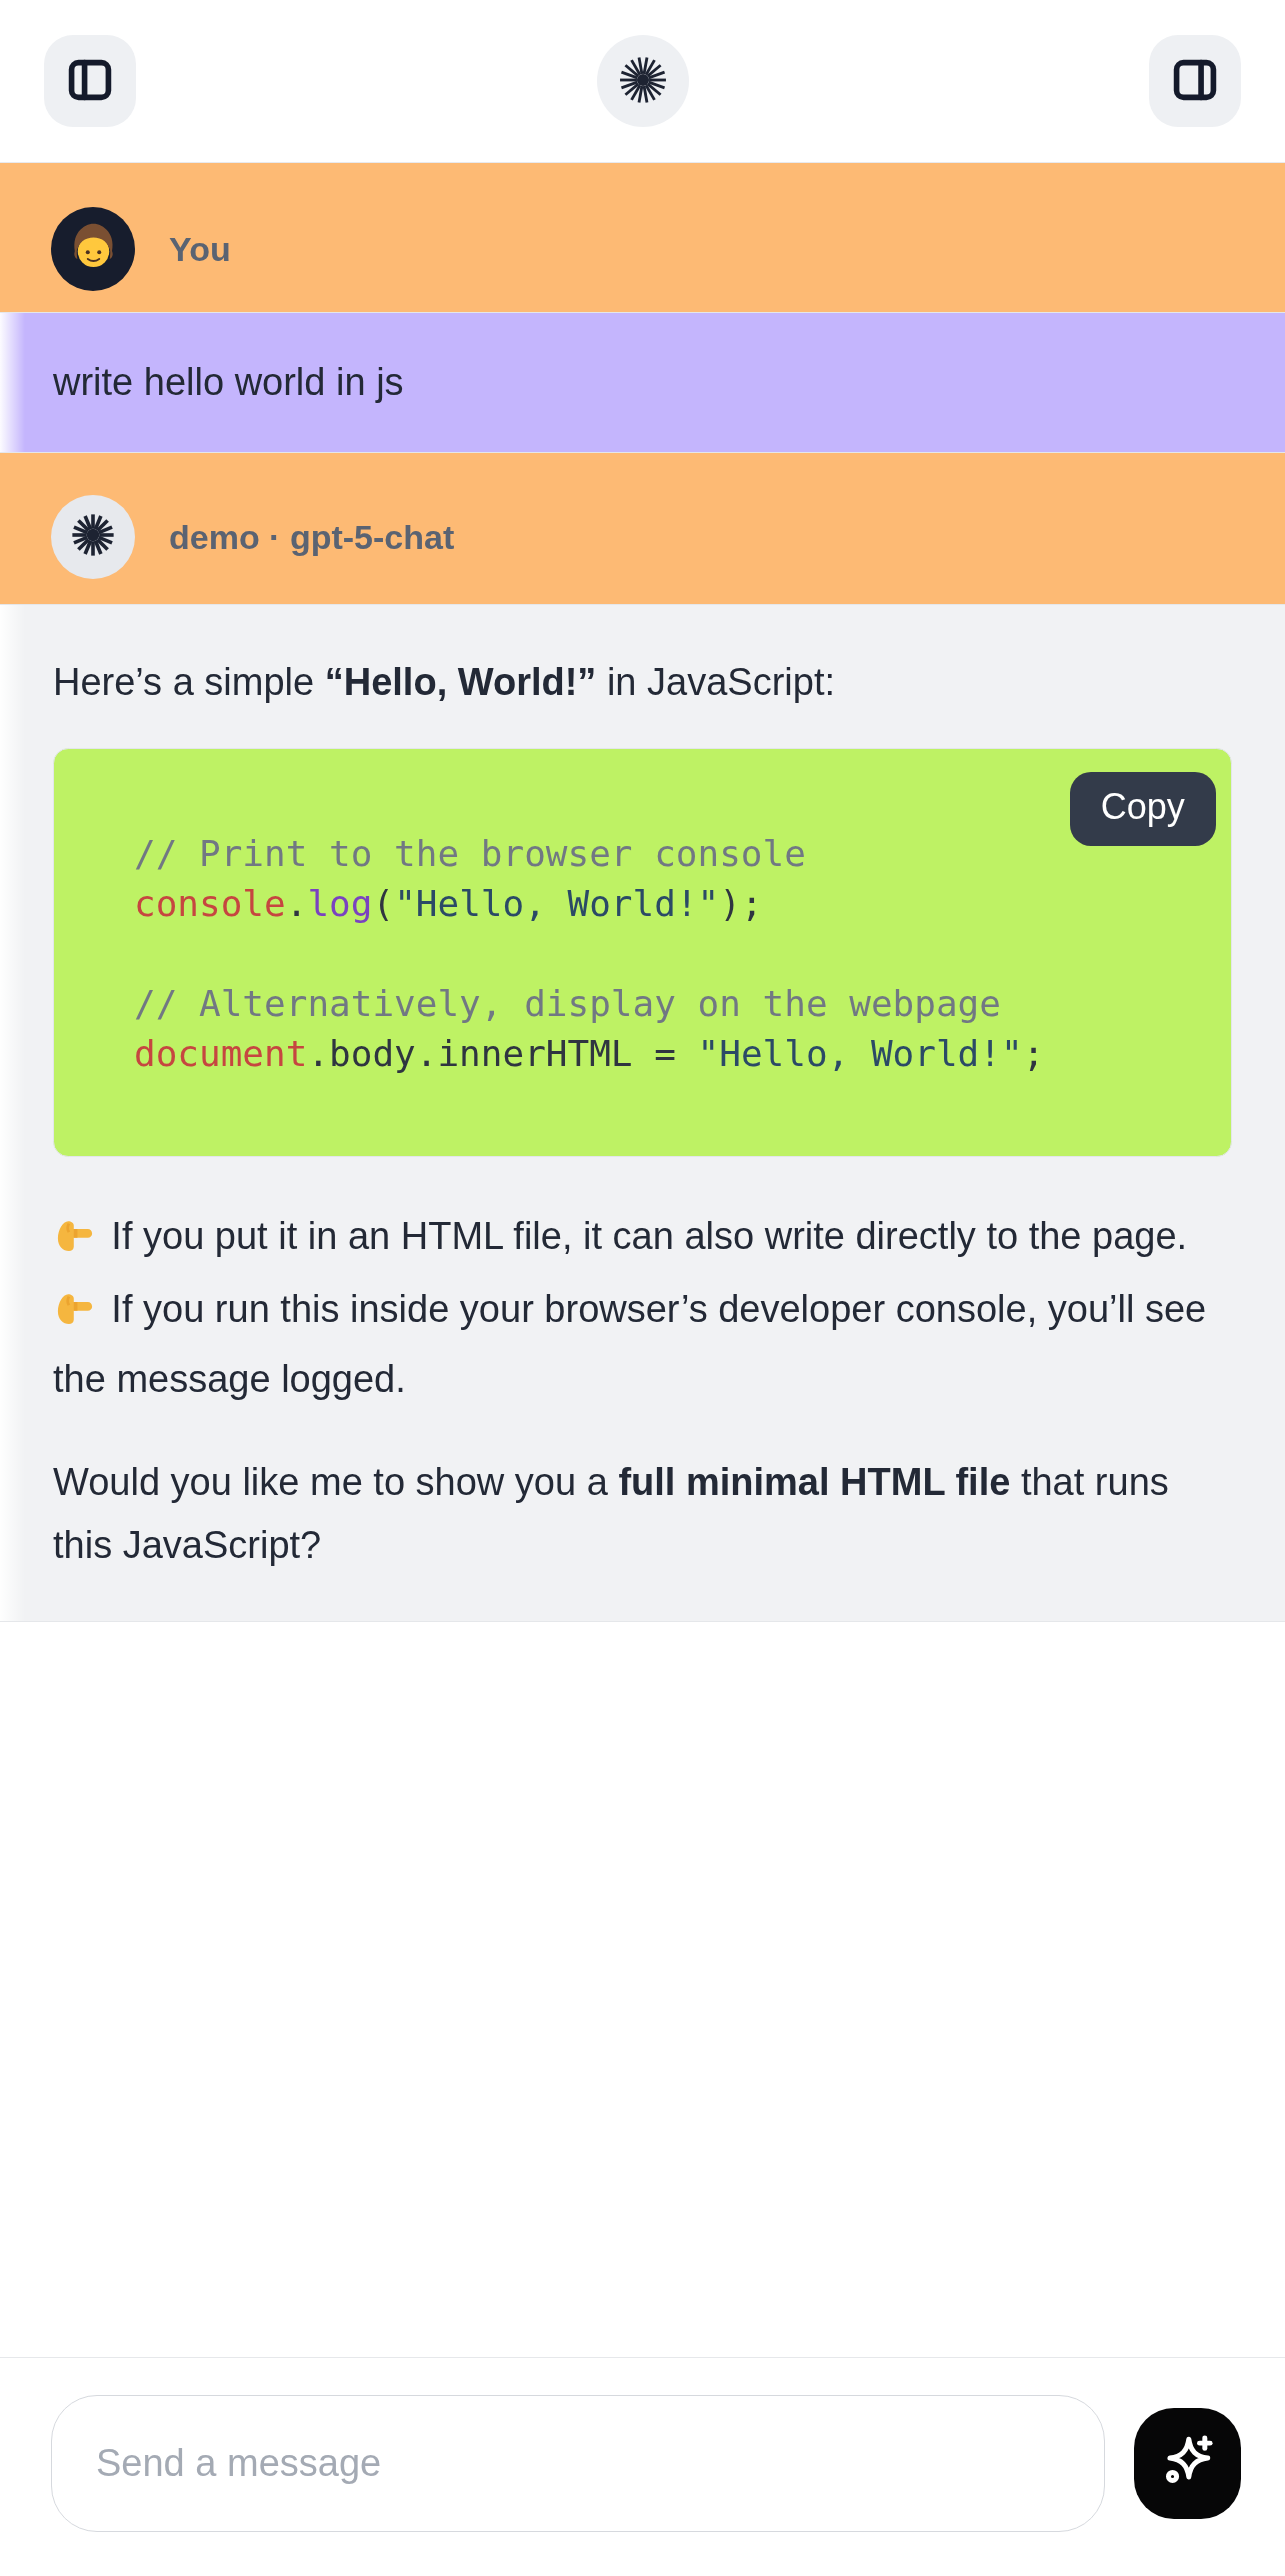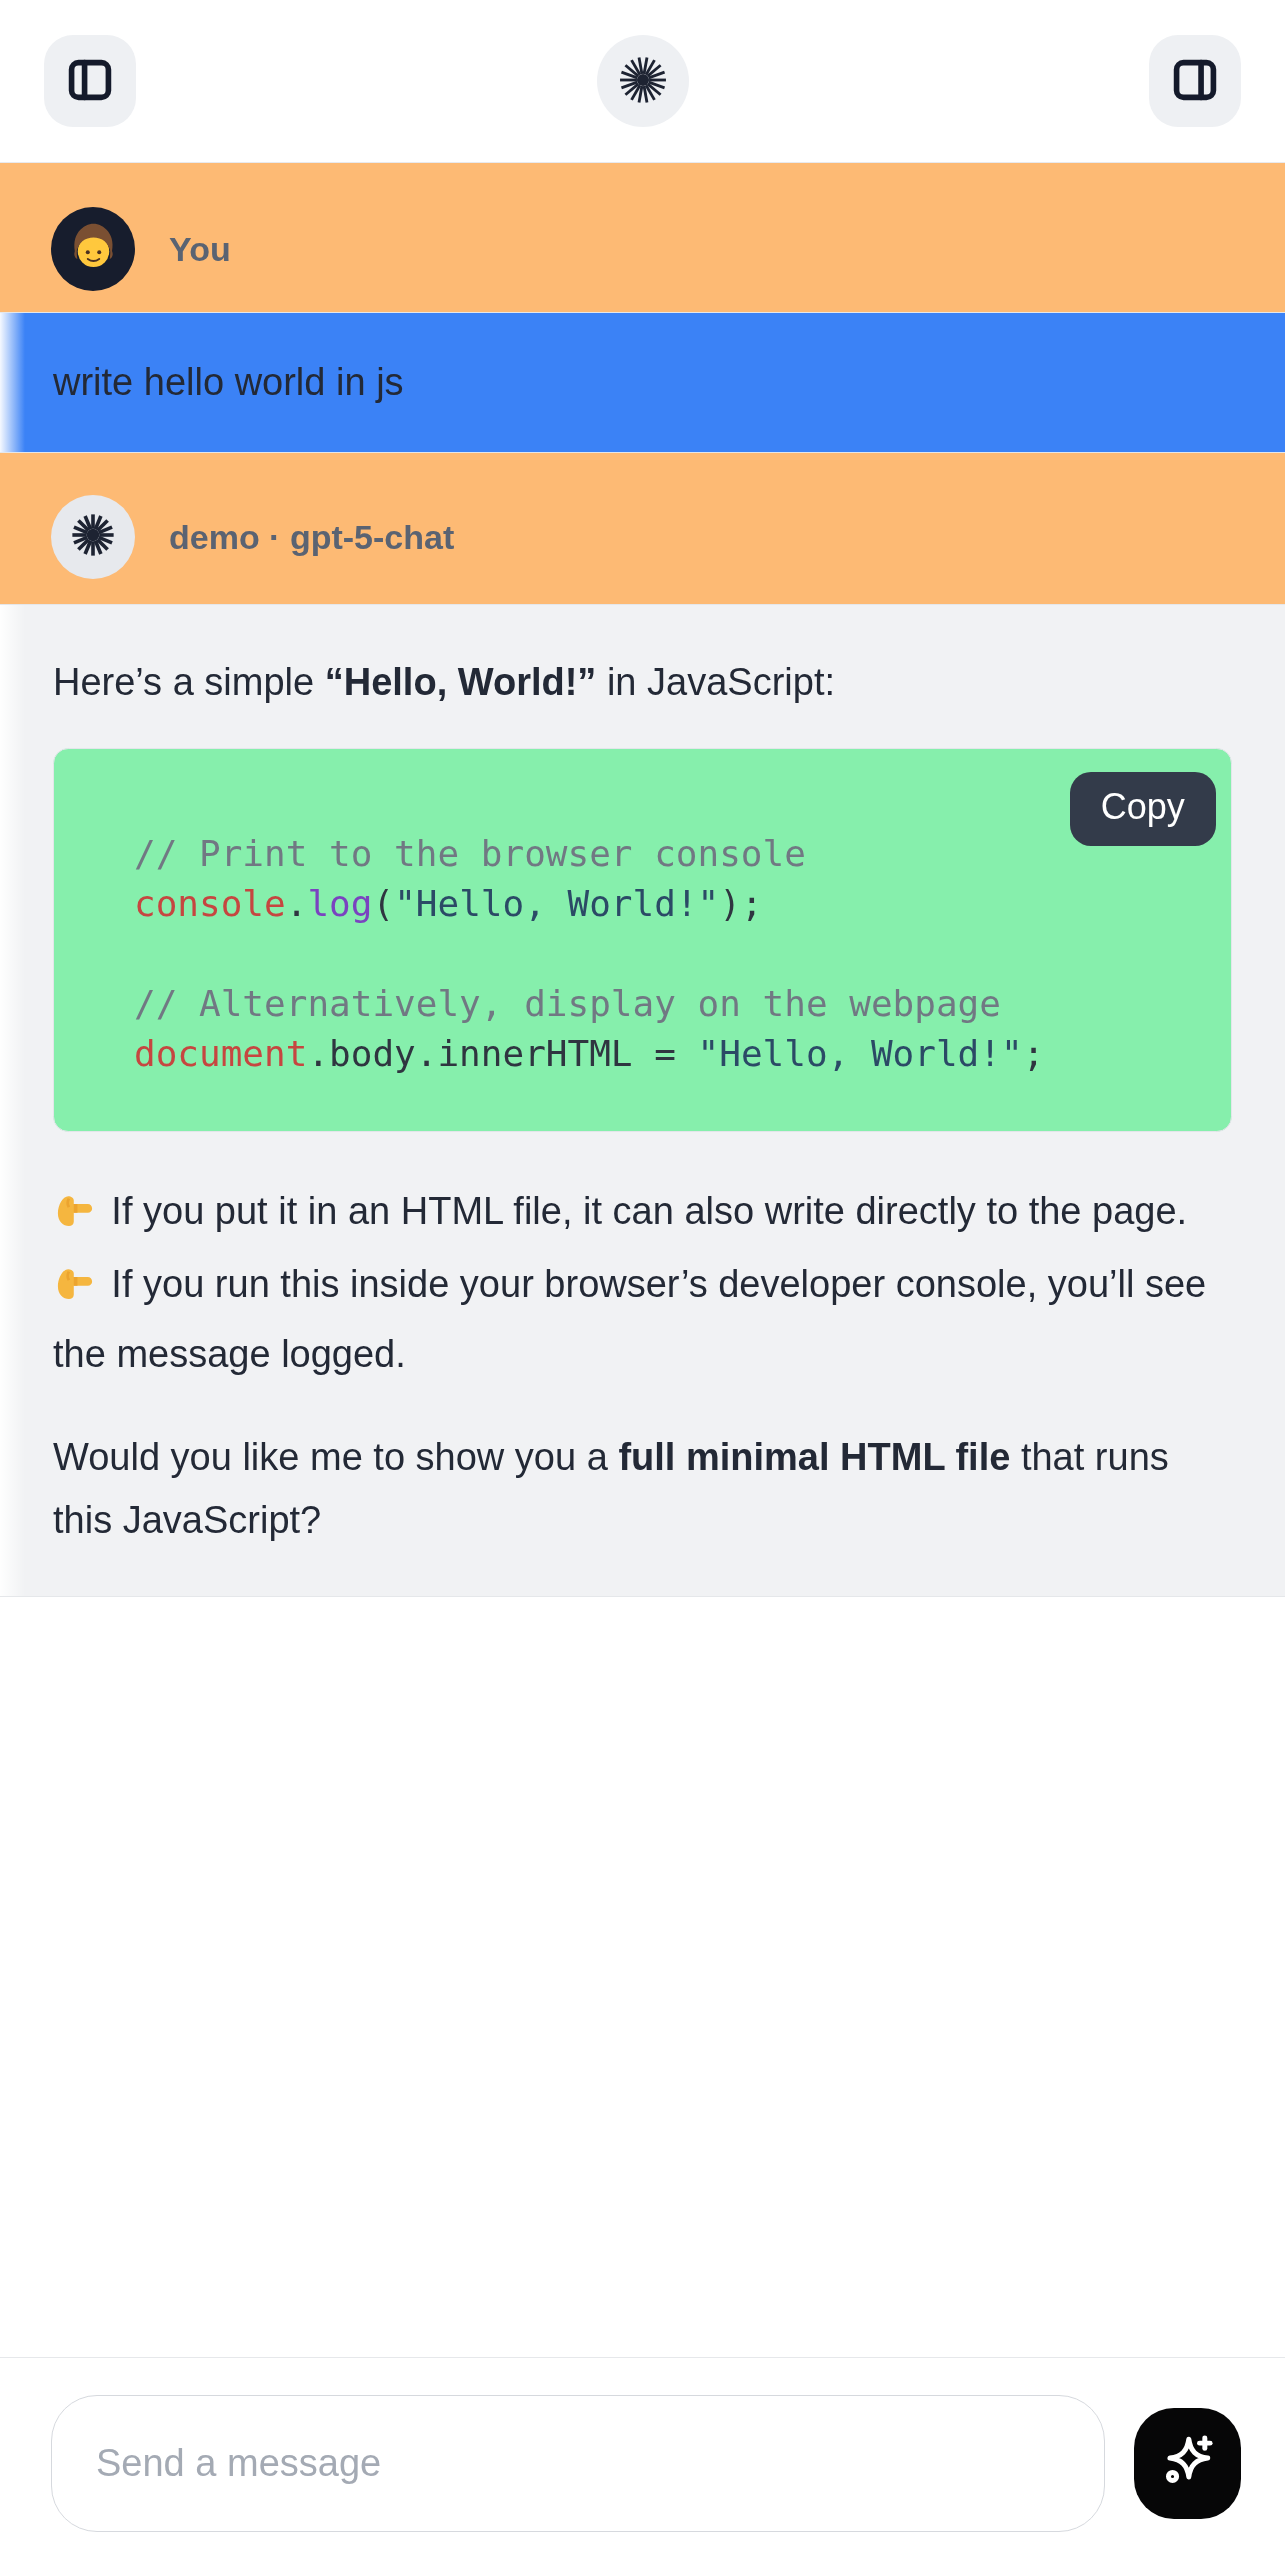--- a/index.html
+++ b/index.html
@@ -62,21 +62,21 @@
     border-top:1.9px solid #e5e7ea;
     border-bottom:1.9px solid #e5e7ea;
   }
   .band::before {
     content:"";
     position:absolute; left:0; top:0; bottom:0; width:25px;
     background:linear-gradient(to right, rgba(255,255,255,.95), rgba(255,255,255,0));
     pointer-events:none;
   }
   .band.user-band {
-    background:#3b82f6;
+    background:#c4b5fd;
     padding:48px 53px;
     font-size:38px;
     color:#232936;
   }
   .band.assistant-band {
     background:#f1f2f4;
     padding:46px 53px 44px 53px;
   }
   .assistant-band p.msg-p {
     font-size:38px; line-height:63px; color:#232936;
@@ -85,24 +85,24 @@
   .emoji-wrap { display:inline-block; vertical-align:-6.7px; margin-right:3.8px; }
 
   .para-group { margin-top:48px; }
   .para-group p.tight + p.tight { margin-top:3.8px; }
   .para-group p.spaced { margin-top:40px; }
 
   
   .code-card {
     position:relative;
     margin-top:34px;
-    background:#86efac;
+    background:#bef264;
     border:1.9px solid #e3e6ea;
     border-radius:15.3px;
-    padding:80px 38px 52px 80px;
+    padding:80px 38px 77px 80px;
   }
   .code-card pre {
     font-family:"DejaVu Sans Mono","Liberation Mono",monospace;
     font-size:36px;
     line-height:50px;
     white-space:pre;
   }
   .code-line { min-height:50px; }
   .tok-cm  { color:#717883; }
   .tok-kw  { color:#c64640; }

